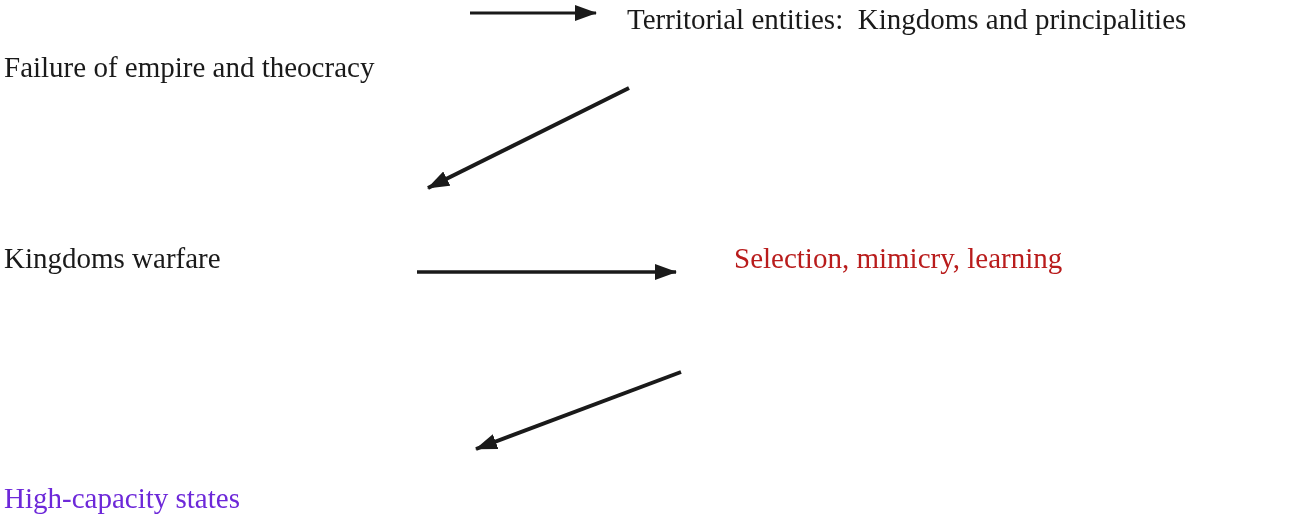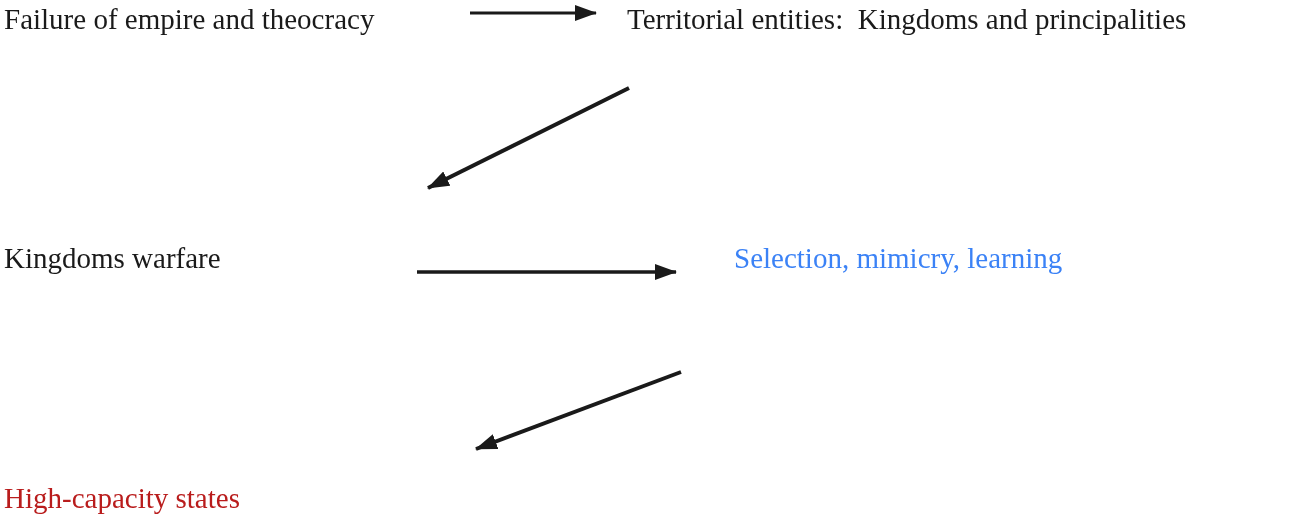--- a/index.html
+++ b/index.html
@@ -45,23 +45,23 @@
       <marker id="arrowhead" markerUnits="userSpaceOnUse" markerWidth="22" markerHeight="16" refX="21" refY="8" orient="auto">
         <path d="M0,0 L22,8 L0,16 Z" fill="#1a1a1a"></path>
       </marker>
     </defs>
   <line x1="470" y1="13" x2="596" y2="13" stroke="#1a1a1a" stroke-width="3" marker-end="url(#arrowhead)"></line>
       <line x1="629" y1="88" x2="428" y2="188" stroke="#1a1a1a" stroke-width="4" marker-end="url(#arrowhead)"></line>
       <line x1="417" y1="272" x2="676" y2="272" stroke="#1a1a1a" stroke-width="3.5" marker-end="url(#arrowhead)"></line>
       <line x1="681" y1="372" x2="476" y2="449" stroke="#1a1a1a" stroke-width="4" marker-end="url(#arrowhead)"></line>
     </svg>
 
-  <div class="node-label" id="node-failure" style="color: rgb(26, 26, 26);">Failure of empire and theocracy</div>
+  <div class="node-label" id="node-failure" style="color: rgb(26, 26, 26); margin-top: 48px;">Failure of empire and theocracy</div>
 
   <div class="node-label" id="node-territorial" style="color: rgb(26, 26, 26);">Territorial entities:  Kingdoms and principalities</div>
 
   <div class="node-label" id="node-warfare" style="color: rgb(26, 26, 26);">Kingdoms warfare</div>
 
-  <div class="node-label" id="node-selection" style="color: #3b82f6; text-align: right;">Selection, mimicry, learning</div>
+  <div class="node-label" id="node-selection" style="color: #b91c1c; text-align: right;">Selection, mimicry, learning</div>
 
-  <div class="node-label" id="node-states" style="color: #b91c1c;">High-capacity states</div>
+  <div class="node-label" id="node-states" style="color: #6d28d9;">High-capacity states</div>
 
 </div>
 
 </body></html>

